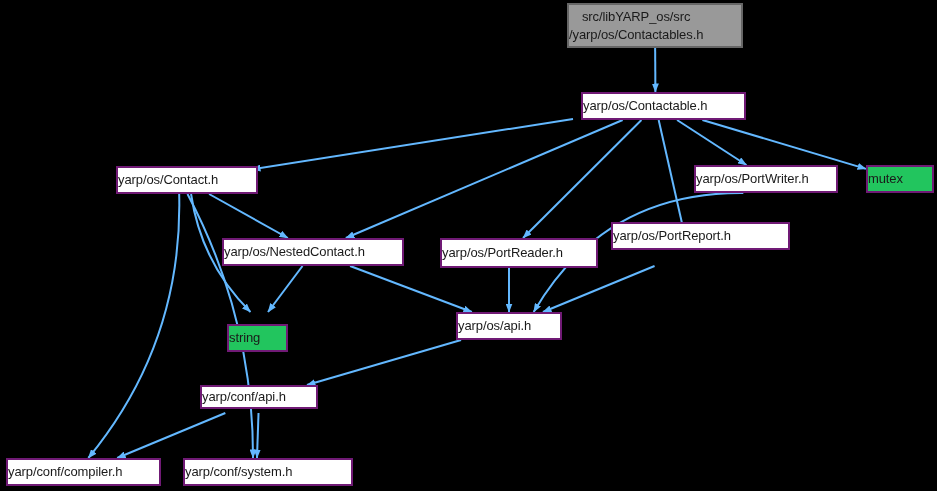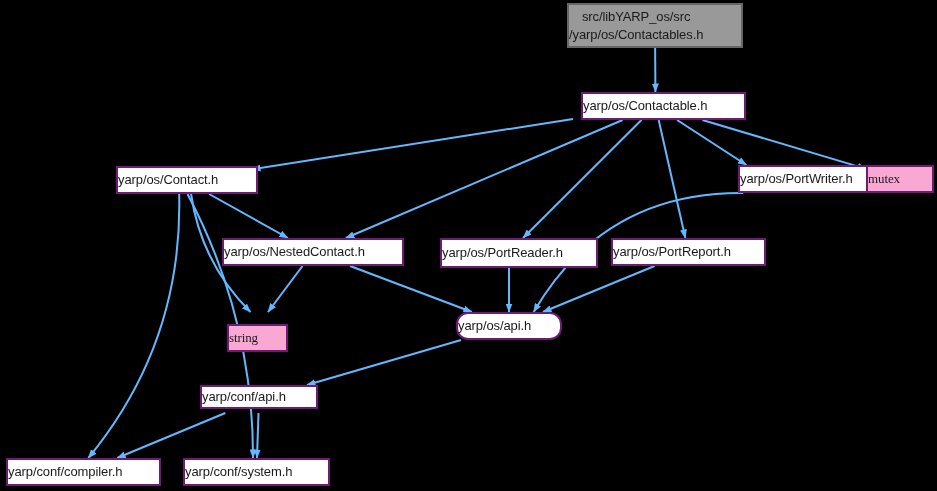--- a/index.html
+++ b/index.html
@@ -3,21 +3,21 @@
 <meta charset="utf-8">
 <style>
   html,body{margin:0;padding:0;background:#000;}
   #canvas{position:relative;width:937px;height:491px;background:#000000;
           font-family:"Liberation Sans","DejaVu Sans",sans-serif;overflow:hidden;}
   #edges{position:absolute;left:0;top:0;width:937px;height:491px;}
   .node{position:absolute;box-sizing:border-box;border:2px solid #701a75;
         background:#ffffff;color:#1a1a1a;font-size:13px;line-height:14px;
         display:flex;align-items:center;text-align:center;
         white-space:pre;letter-spacing:-0.1px;}
-  .node.shaded{background:#f9a8d4;font-family:Liberation Serif, serif;}
+  .node.shaded{background:#22c55e;}
   .node.root{background:#999999;border-color:#666666;line-height:18px;}
 </style>
 </head>
 <body>
 
 <div id="canvas">
   <svg id="edges" viewBox="0 0 937 491">
     <defs>
       <marker id="arrowhead" markerWidth="9" markerHeight="7" refX="8.5" refY="3.5" orient="auto" markerUnits="userSpaceOnUse">
         <polygon points="0 0, 9 3.5, 0 7" fill="#63b8ff"></polygon>
@@ -43,24 +43,24 @@
         <path d="M 461.05479452054794 340 L 306.94520547945206 385" marker-end="url(#arrowhead)"></path>
         <path d="M 225.34246575342468 413 L 117.15753424657534 458" marker-end="url(#arrowhead)"></path>
         <path d="M 258.52054794520546 413 L 256.97945205479454 458" marker-end="url(#arrowhead)"></path>
       </g>
   </svg>
   <div id="node-layer">
       <div class="node root" style="left: 567px; top: 3px; width: 176px; height: 45px;"><span>src/libYARP_os/src
 /yarp/os/Contactables.h</span></div>
       <div class="node" style="left: 573px; top: 92px; width: 165px; height: 28px; margin-left: 8px;"><span>yarp/os/Contactable.h</span></div>
       <div class="node" style="left: 116px; top: 166px; width: 142px; height: 28px;"><span>yarp/os/Contact.h</span></div>
-      <div class="node" style="left: 694px; top: 165px; width: 144px; height: 28px; margin-left: 44px;"><span>yarp/os/PortWriter.h</span></div>
+      <div class="node" style="left: 694px; top: 165px; width: 144px; height: 28px;"><span>yarp/os/PortWriter.h</span></div>
       <div class="node shaded" style="left: 866px; top: 165px; width: 68px; height: 28px;"><span>mutex</span></div>
       <div class="node" style="left: 222px; top: 238px; width: 182px; height: 28px;"><span>yarp/os/NestedContact.h</span></div>
       <div class="node" style="left: 440px; top: 238px; width: 158px; height: 30px;"><span>yarp/os/PortReader.h</span></div>
-      <div class="node" style="left: 611px; top: 238px; width: 155px; height: 28px;"><span>yarp/os/PortReport.h</span></div>
+      <div class="node" style="left: 611px; top: 222px; width: 179px; height: 28px;"><span>yarp/os/PortReport.h</span></div>
       <div class="node shaded" style="left: 227px; top: 324px; width: 61px; height: 28px;"><span>string</span></div>
-      <div class="node" style="left: 456px; top: 312px; width: 106px; height: 28px; border-radius: 12px;"><span>yarp/os/api.h</span></div>
+      <div class="node" style="left: 456px; top: 312px; width: 106px; height: 28px;"><span>yarp/os/api.h</span></div>
       <div class="node" style="left: 200px; top: 385px; width: 118px; height: 24px;"><span>yarp/conf/api.h</span></div>
       <div class="node" style="left: 6px; top: 458px; width: 155px; height: 28px;"><span>yarp/conf/compiler.h</span></div>
-      <div class="node" style="left: 183px; top: 458px; width: 147px; height: 28px;"><span>yarp/conf/system.h</span></div>
+      <div class="node" style="left: 183px; top: 458px; width: 170px; height: 28px;"><span>yarp/conf/system.h</span></div>
     </div>
 </div>
 
 </body></html>

